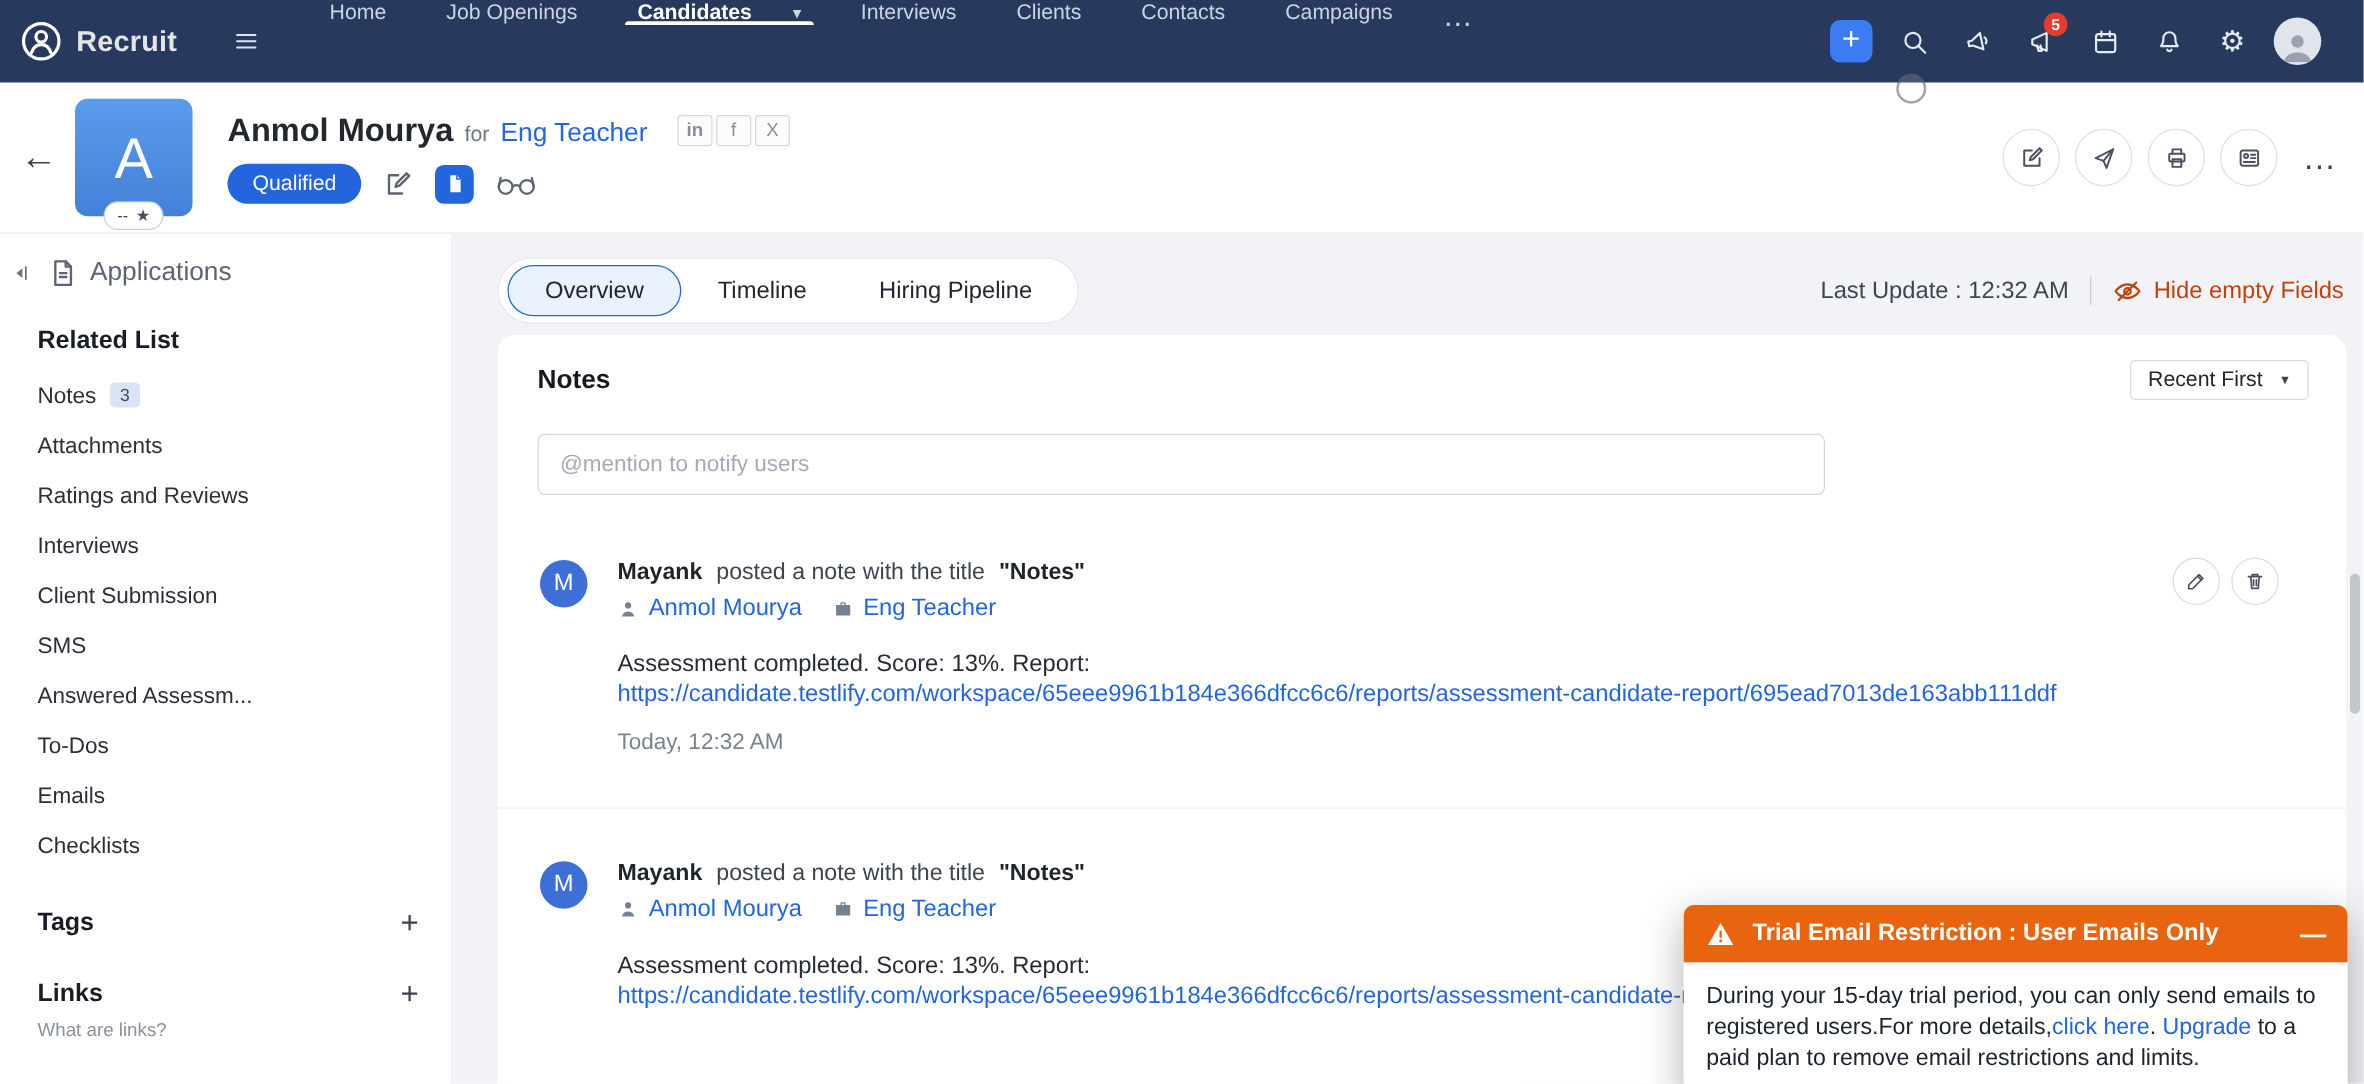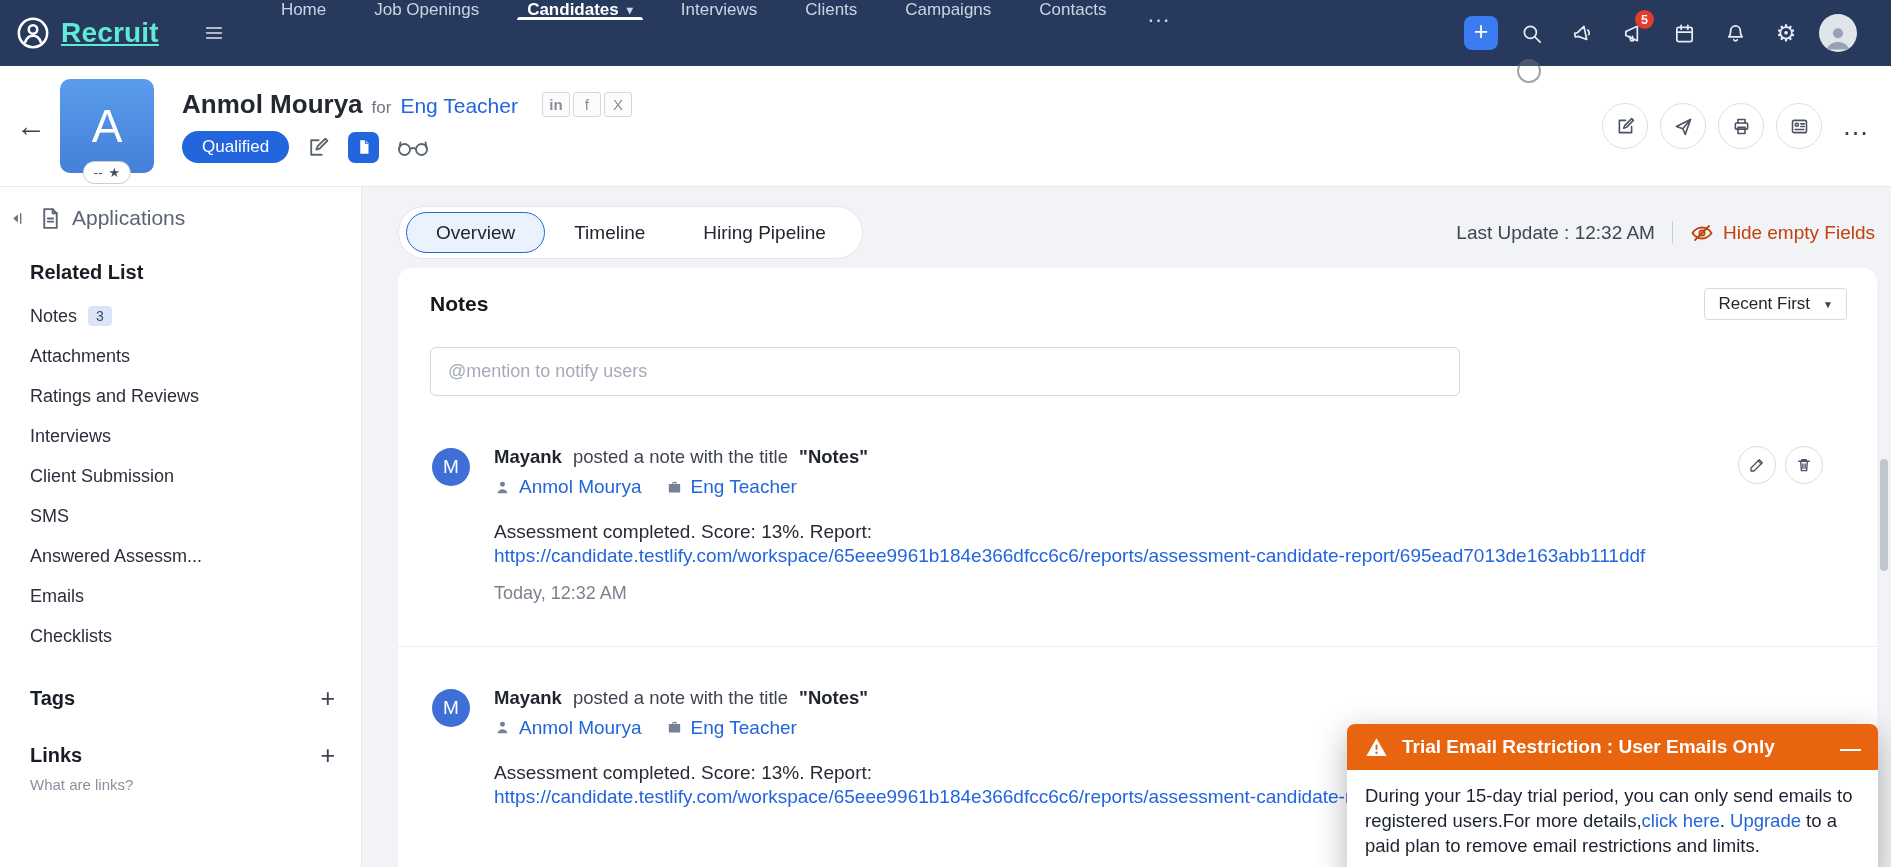--- a/index.html
+++ b/index.html
@@ -6,26 +6,26 @@
   html,body { width:1891px; height:867px; overflow:hidden; }
   body { font-family:"Liberation Sans", sans-serif; background:#fff; position:relative; }
   button { font-family:inherit; cursor:pointer; }
   .svg-ic { stroke:currentColor; fill:none; stroke-width:1.8; stroke-linecap:round; stroke-linejoin:round; display:block; }
 
   
   .topnav { position:absolute; top:0; left:0; width:1891px; height:66px;
             background:var(--nav-bg,#27395d); display:flex; align-items:stretch; padding:0 34px 0 16px; z-index:40; }
   .brand { display:flex; align-items:center; gap:11px; margin-right:34px; }
   .logo-wrap svg { width:34px; height:34px; color:#fff; }
-  .brand-name { color:#5eead4; font-size:28px; font-weight:600; letter-spacing:.2px;text-decoration:underline; }
+  .brand-name { color:#e5e5e5; font-size:23px; font-weight:600; letter-spacing:.2px; }
   .hamburger { background:none; border:none; color:#dfe4ef; width:42px; display:flex; align-items:center; justify-content:center; margin-right:22px; }
   .hamburger svg { width:22px; height:22px; }
   .nav-items { display:flex; align-items:flex-start; }
   .nav-item { display:flex; align-items:center; padding:0 24px; color:#ccd4e4; font-size:17px; position:relative; cursor:pointer; white-space:nowrap; }
-  .nav-item.active { color:#fff; font-weight:600; }
+  .nav-item.active { color:#fff; font-weight:600;gap:25px; }
   .nav-item.active::after { content:""; position:absolute; left:14px; right:14px; bottom:0; height:3px; background:#fff; border-radius:3px 3px 0 0; }
   .nav-caret { font-size:12px; margin-left:8px; color:#cfd6e4; }
   .nav-more { font-size:24px; padding:0 16px; letter-spacing:1px; }
   .nav-right { margin-left:auto; display:flex; align-items:center; gap:15px; }
   .add-btn { width:34px; height:34px; border:none; border-radius:8px; background:#3c7cf2; color:#fff; font-size:25px; line-height:1;
              display:flex; align-items:center; justify-content:center; padding-bottom:3px; }
   .icon-btn { width:36px; height:36px; background:none; border:none; color:#e7ebf3; display:flex; align-items:center; justify-content:center; position:relative; }
   .icon-btn svg { width:23px; height:23px; }
   .nav-badge { position:absolute; top:-5px; right:-3px; background:var(--badge-red,#e23c2e); color:#fff; font-size:12.5px;
                min-width:19px; height:19px; border-radius:10px; display:flex; align-items:center; justify-content:center; padding:0 4px; font-weight:600; }
@@ -165,22 +165,22 @@
   </button>
   <nav class="nav-items">
     <a class="nav-item">Home</a>
     <a class="nav-item">Job Openings</a>
     <a class="nav-item active">
       <span>Candidates</span>
       <span class="nav-caret">▾</span>
     </a>
     <a class="nav-item">Interviews</a>
     <a class="nav-item">Clients</a>
+    <a class="nav-item">Contacts</a>
     <a class="nav-item">Campaigns</a>
-    <a class="nav-item">Contacts</a>
     <a class="nav-item nav-more">…</a>
   </nav>
   <div class="nav-right">
     <button class="add-btn">+</button>
     <button class="icon-btn">
       <svg class="svg-ic" viewBox="0 0 24 24">
           <circle cx="10.8" cy="10.8" r="6.3"></circle>
           <path d="M15.4 15.4L21 21"></path>
         </svg>
     </button>
@@ -318,20 +318,21 @@
     <div class="side-item">
       <span>Notes</span>
       <span class="count-badge">3</span>
     </div>
     <div class="side-item">Attachments</div>
     <div class="side-item">Ratings and Reviews</div>
     <div class="side-item">Interviews</div>
     <div class="side-item">Client Submission</div>
     <div class="side-item">SMS</div>
     <div class="side-item">Answered Assessm...</div>
+    <div class="side-item">To-Dos</div>
     <div class="side-item">Emails</div>
     <div class="side-item">Checklists</div>
   </nav>
   <div class="side-heading-row tags">
     <span class="side-heading">Tags</span>
     <button class="plus-btn">+</button>
   </div>
   <div class="side-heading-row links">
     <span class="side-heading">Links</span>
     <button class="plus-btn">+</button>

